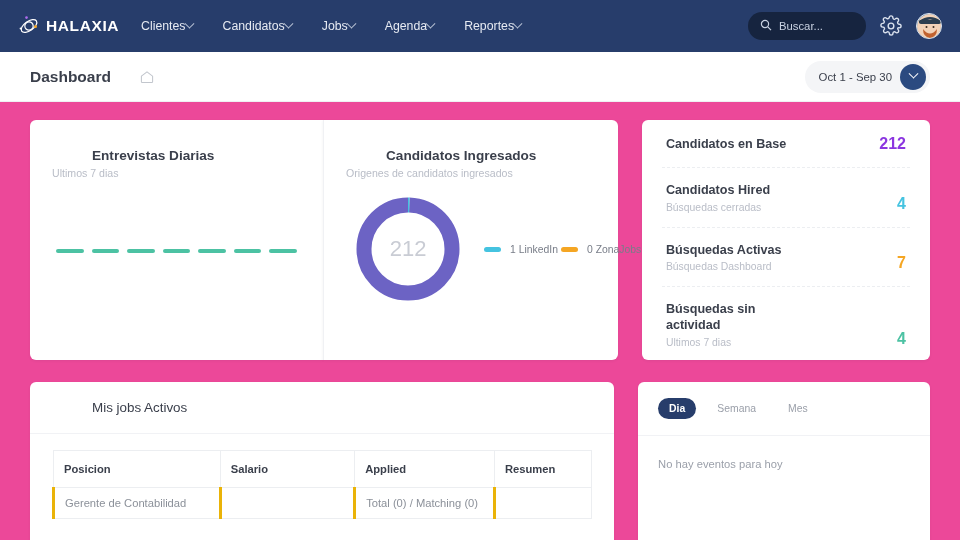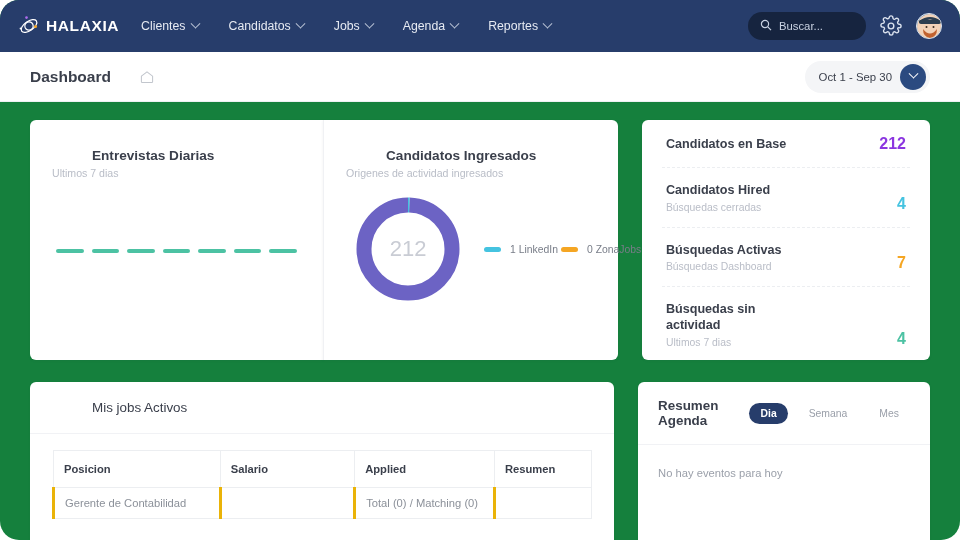--- a/index.html
+++ b/index.html
@@ -2,36 +2,36 @@
 <html><head>
 <meta charset="utf-8">
 <style>
   * { box-sizing: border-box; margin: 0; padding: 0; }
   html, body {
     width: 960px; height: 540px;
     overflow: hidden;
     background: #ffffff;
     font-family: "Liberation Sans", sans-serif;
   }
-  .page { width: 960px; height: 540px; position: relative; background: #15803d; overflow: hidden; border-radius: 19px; }
+  .page { width: 960px; height: 540px; position: relative; background: #ec4899; overflow: hidden; }
 
   
   .navbar {
     height: 52px; background: #273d6b;
     display: flex; align-items: center;
     padding: 0 18px; position: relative;
   }
   .brand { display: flex; align-items: center; gap: 6px; margin-right: 22px; }
   .brand-mark { width: 22px; height: 22px; position: relative; }
   .brand-name {
     color: #ffffff; font-size: 15.5px; font-weight: bold; letter-spacing: .6px;
   }
   .nav-links { display: flex; align-items: center; gap: 30px; }
   .nav-link {
-    color: #e6eaf2; font-size: 12.3px; display: flex; align-items: center; gap: 6px;
+    color: #e6eaf2; font-size: 12.3px; display: flex; align-items: center; gap: 0;
     cursor: pointer; white-space: nowrap;
   }
   .caret {
     display: inline-block; width: 7px; height: 7px;
     border-right: 1.3px solid #b9c3d6; border-bottom: 1.3px solid #b9c3d6;
     transform: rotate(45deg) translate(-2px,-2px);
   }
   .nav-right { margin-left: auto; display: flex; align-items: center; gap: 14px; }
   .search-pill {
     background: #16243f; border-radius: 16px; height: 28px; width: 118px;
@@ -244,21 +244,21 @@
           <span class="bar"></span>
           <span class="bar"></span>
           <span class="bar"></span>
           <span class="bar"></span>
           <span class="bar"></span>
         </div>
       </div>
 
       <div class="card panel-sources">
         <div class="card-title">Candidatos Ingresados</div>
-        <div class="card-sub">Origenes de actividad ingresados</div>
+        <div class="card-sub">Origenes de candidatos ingresados</div>
         <div class="donut-wrap">
           <div class="donut">
             <svg width="108" height="108" viewBox="0 0 108 108">
               <circle cx="54" cy="54" r="44" fill="none" stroke="#6c63c4" stroke-width="15" stroke-dasharray="275 1.3" stroke-dashoffset="-1.3" transform="rotate(-90 54 54)"></circle>
               <circle cx="54" cy="54" r="44" fill="none" stroke="#45c3e0" stroke-width="15" stroke-dasharray="1.3 275" transform="rotate(-90 54 54)"></circle>
             </svg>
             <div class="donut-center">212</div>
           </div>
           <div class="legend">
             <div class="legend-item">
@@ -338,21 +338,20 @@
               </tr>
             </tbody>
           </table>
         </div>
       </div>
 
       <div class="gap2"></div>
 
       <div class="card panel-agenda">
         <div class="agenda-head">
-          <div class="agenda-title">Resumen Agenda</div>
           <span class="pill active">Dia</span>
           <span class="pill">Semana</span>
           <span class="pill">Mes</span>
         </div>
         <div class="agenda-body">No hay eventos para hoy</div>
       </div>
     </div>
 
   </div>
 </div>

